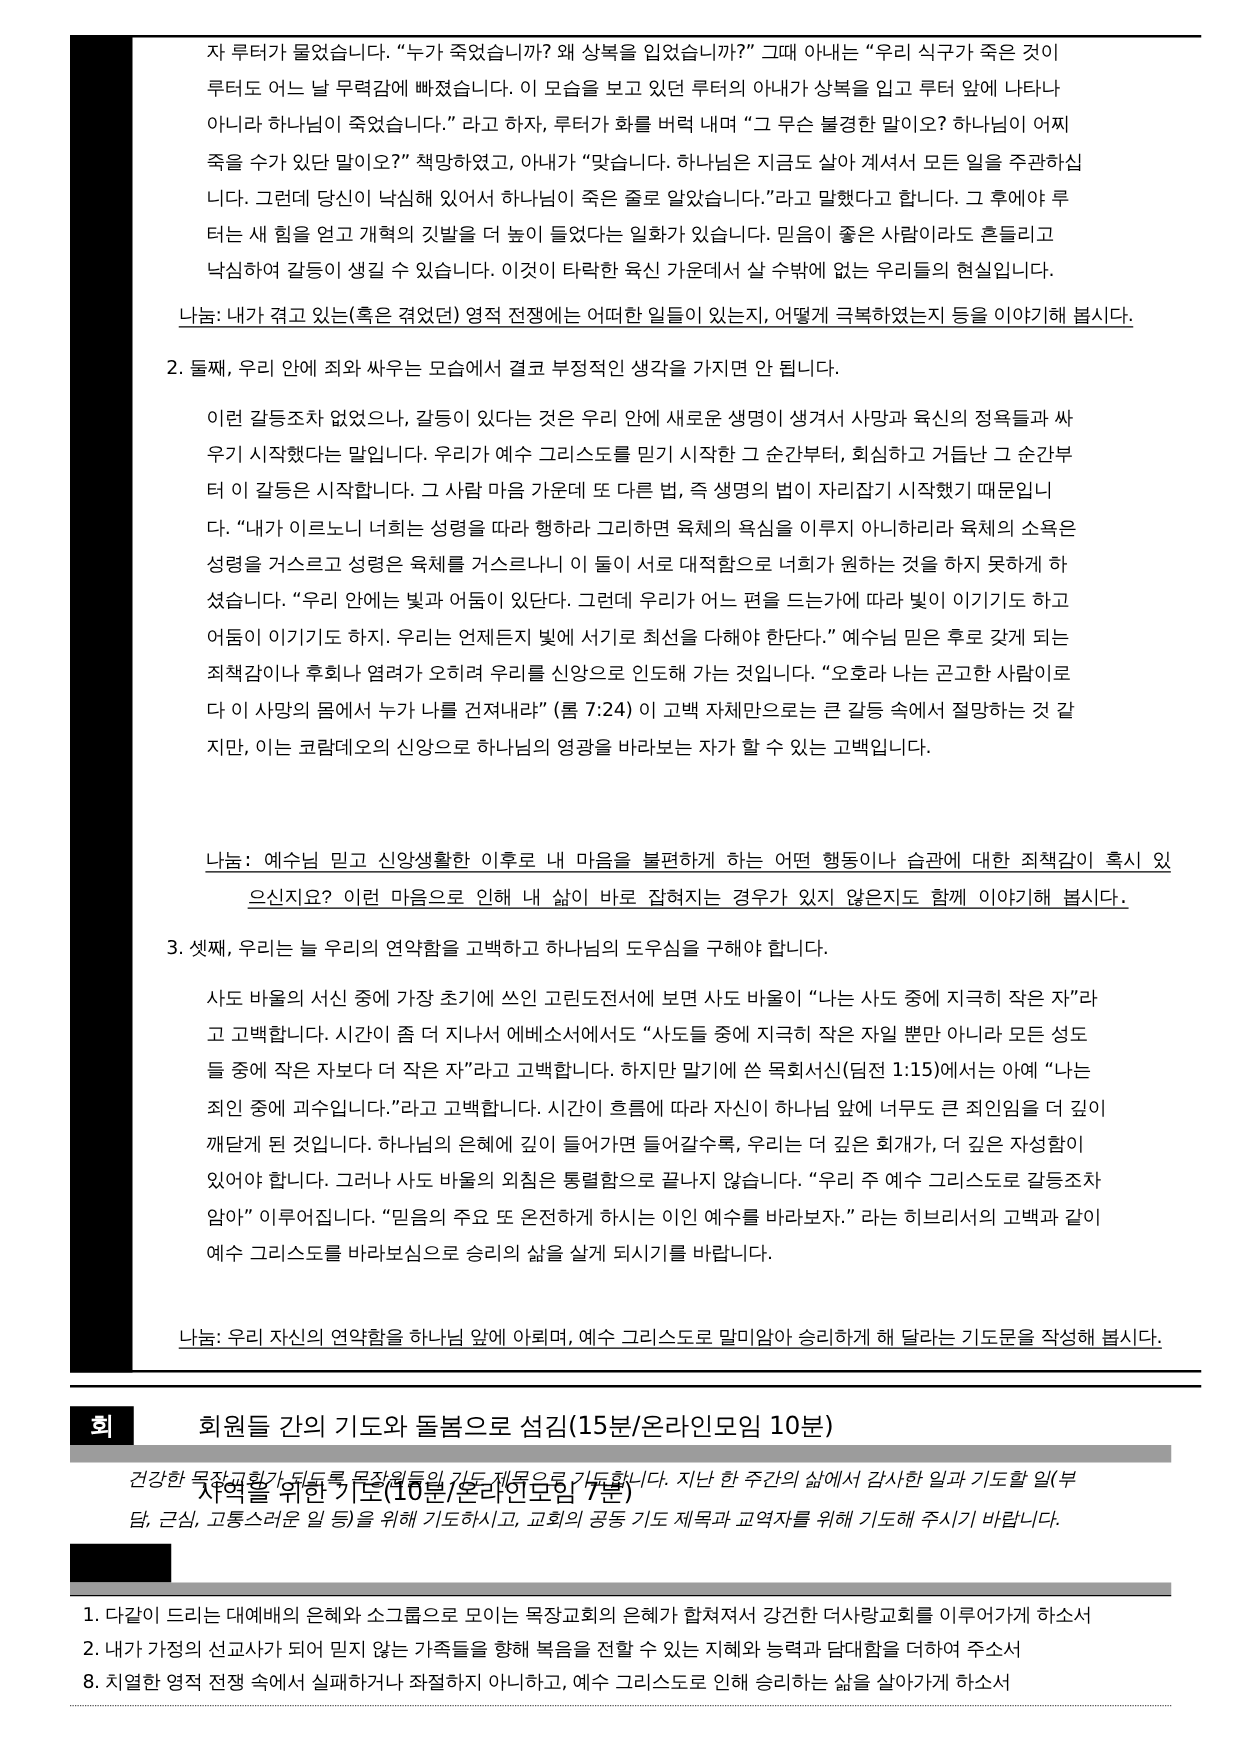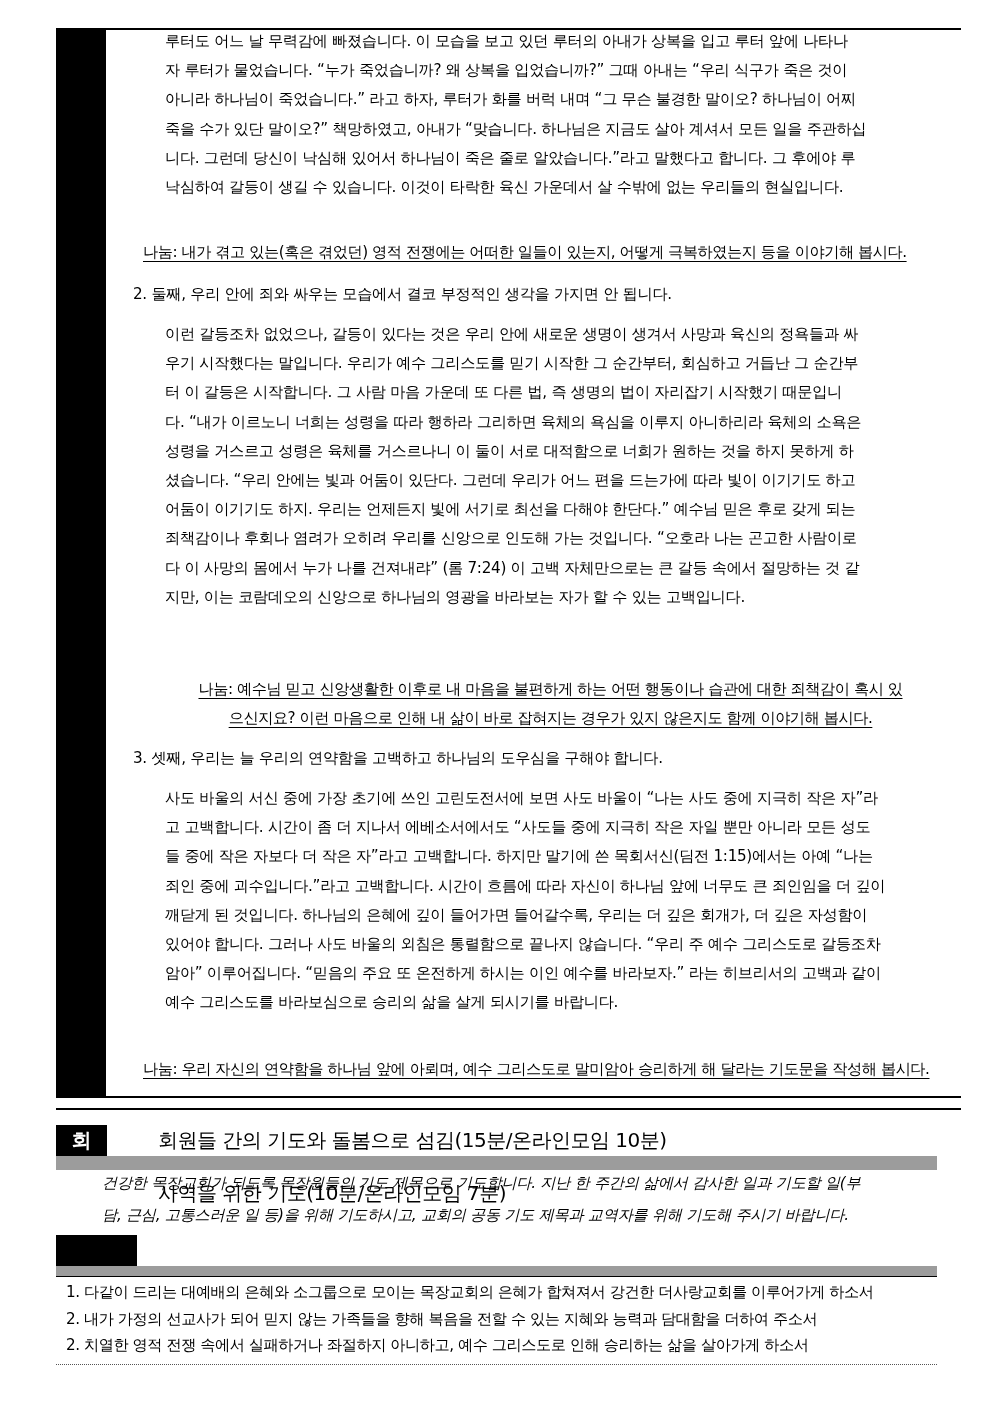--- a/index.html
+++ b/index.html
@@ -28,43 +28,44 @@
   .top-solid { position:absolute; left:56px; top:1276px; width:881px; height:1px; background:#000; }
   .dotted { position:absolute; left:56px; top:1364px; width:881px; border-top:1px dotted #555; }
 </style>
 </head>
 <body>
 
 <div class="top-rule"></div>
 <div class="left-bar"></div>
 
 <div class="para" style="top:27px;">
+  <div>자 루터가 물었습니다. “누가 죽었습니까? 왜 상복을 입었습니까?” 그때 아내는 “우리 식구가 죽은 것이</div>
   <div>루터도 어느 날 무력감에 빠졌습니다. 이 모습을 보고 있던 루터의 아내가 상복을 입고 루터 앞에 나타나</div>
-  <div>자 루터가 물었습니다. “누가 죽었습니까? 왜 상복을 입었습니까?” 그때 아내는 “우리 식구가 죽은 것이</div>
   <div>아니라 하나님이 죽었습니다.” 라고 하자, 루터가 화를 버럭 내며 “그 무슨 불경한 말이오? 하나님이 어찌</div>
   <div>죽을 수가 있단 말이오?” 책망하였고, 아내가 “맞습니다. 하나님은 지금도 살아 계셔서 모든 일을 주관하십</div>
   <div>니다. 그런데 당신이 낙심해 있어서 하나님이 죽은 줄로 알았습니다.”라고 말했다고 합니다. 그 후에야 루</div>
+  <div>터는 새 힘을 얻고 개혁의 깃발을 더 높이 들었다는 일화가 있습니다. 믿음이 좋은 사람이라도 흔들리고</div>
   <div>낙심하여 갈등이 생길 수 있습니다. 이것이 타락한 육신 가운데서 살 수밖에 없는 우리들의 현실입니다.</div>
 </div>
 <div class="share" style="top:238px;">나눔: 내가 겪고 있는(혹은 겪었던) 영적 전쟁에는 어떠한 일들이 있는지, 어떻게 극복하였는지 등을 이야기해 봅시다.</div>
 
 <div class="point" style="top:282px;">2. 둘째, 우리 안에 죄와 싸우는 모습에서 결코 부정적인 생각을 가지면 안 됩니다.</div>
 <div class="para" style="top:320px;">
   <div>이런 갈등조차 없었으나, 갈등이 있다는 것은 우리 안에 새로운 생명이 생겨서 사망과 육신의 정욕들과 싸</div>
   <div>우기 시작했다는 말입니다. 우리가 예수 그리스도를 믿기 시작한 그 순간부터, 회심하고 거듭난 그 순간부</div>
   <div>터 이 갈등은 시작합니다. 그 사람 마음 가운데 또 다른 법, 즉 생명의 법이 자리잡기 시작했기 때문입니</div>
   <div>다. “내가 이르노니 너희는 성령을 따라 행하라 그리하면 육체의 욕심을 이루지 아니하리라 육체의 소욕은</div>
   <div>성령을 거스르고 성령은 육체를 거스르나니 이 둘이 서로 대적함으로 너희가 원하는 것을 하지 못하게 하</div>
   <div>셨습니다. “우리 안에는 빛과 어둠이 있단다. 그런데 우리가 어느 편을 드는가에 따라 빛이 이기기도 하고</div>
   <div>어둠이 이기기도 하지. 우리는 언제든지 빛에 서기로 최선을 다해야 한단다.” 예수님 믿은 후로 갖게 되는</div>
   <div>죄책감이나 후회나 염려가 오히려 우리를 신앙으로 인도해 가는 것입니다. “오호라 나는 곤고한 사람이로</div>
   <div>다 이 사망의 몸에서 누가 나를 건져내랴” (롬 7:24) 이 고백 자체만으로는 큰 갈등 속에서 절망하는 것 같</div>
   <div>지만, 이는 코람데오의 신앙으로 하나님의 영광을 바라보는 자가 할 수 있는 고백입니다.</div>
 </div>
-<div class="share center" style="top:675px;">
+<div class="share center" style="top:675px;font-family:Liberation Mono, monospace;">
   <div>나눔: 예수님 믿고 신앙생활한 이후로 내 마음을 불편하게 하는 어떤 행동이나 습관에 대한 죄책감이 혹시 있</div>
   <div>으신지요? 이런 마음으로 인해 내 삶이 바로 잡혀지는 경우가 있지 않은지도 함께 이야기해 봅시다.</div>
 </div>
 
 <div class="point" style="top:746px;">3. 셋째, 우리는 늘 우리의 연약함을 고백하고 하나님의 도우심을 구해야 합니다.</div>
 <div class="para" style="top:784px;">
   <div>사도 바울의 서신 중에 가장 초기에 쓰인 고린도전서에 보면 사도 바울이 “나는 사도 중에 지극히 작은 자”라</div>
   <div>고 고백합니다. 시간이 좀 더 지나서 에베소서에서도 “사도들 중에 지극히 작은 자일 뿐만 아니라 모든 성도</div>
   <div>들 중에 작은 자보다 더 작은 자”라고 고백합니다. 하지만 말기에 쓴 목회서신(딤전 1:15)에서는 아예 “나는</div>
   <div>죄인 중에 괴수입니다.”라고 고백합니다. 시간이 흐름에 따라 자신이 하나님 앞에 너무도 큰 죄인임을 더 깊이</div>
@@ -86,15 +87,15 @@
   <div>담, 근심, 고통스러운 일 등)을 위해 기도하시고, 교회의 공동 기도 제목과 교역자를 위해 기도해 주시기 바랍니다.</div>
 </div>
 
 <div class="sec-black wide" style="top:1235px;"></div>
 <div class="sec-title" style="left:158px; top:1178px;">사역을 위한 기도(10분/온라인모임 7분)</div>
 <div class="gray-bar" style="top:1266px; height:10px;"></div>
 <div class="top-solid"></div>
 <ul class="prayer-list" style="top:1279px;">
   <li>1. 다같이 드리는 대예배의 은혜와 소그룹으로 모이는 목장교회의 은혜가 합쳐져서 강건한 더사랑교회를 이루어가게 하소서</li>
   <li>2. 내가 가정의 선교사가 되어 믿지 않는 가족들을 향해 복음을 전할 수 있는 지혜와 능력과 담대함을 더하여 주소서</li>
-  <li>2. 치열한 영적 전쟁 속에서 실패하거나 좌절하지 아니하고, 예수 그리스도로 인해 승리하는 삶을 살아가게 하소서</li>
+  <li>8. 치열한 영적 전쟁 속에서 실패하거나 좌절하지 아니하고, 예수 그리스도로 인해 승리하는 삶을 살아가게 하소서</li>
 </ul>
 <div class="dotted"></div>
 
 </body></html>

